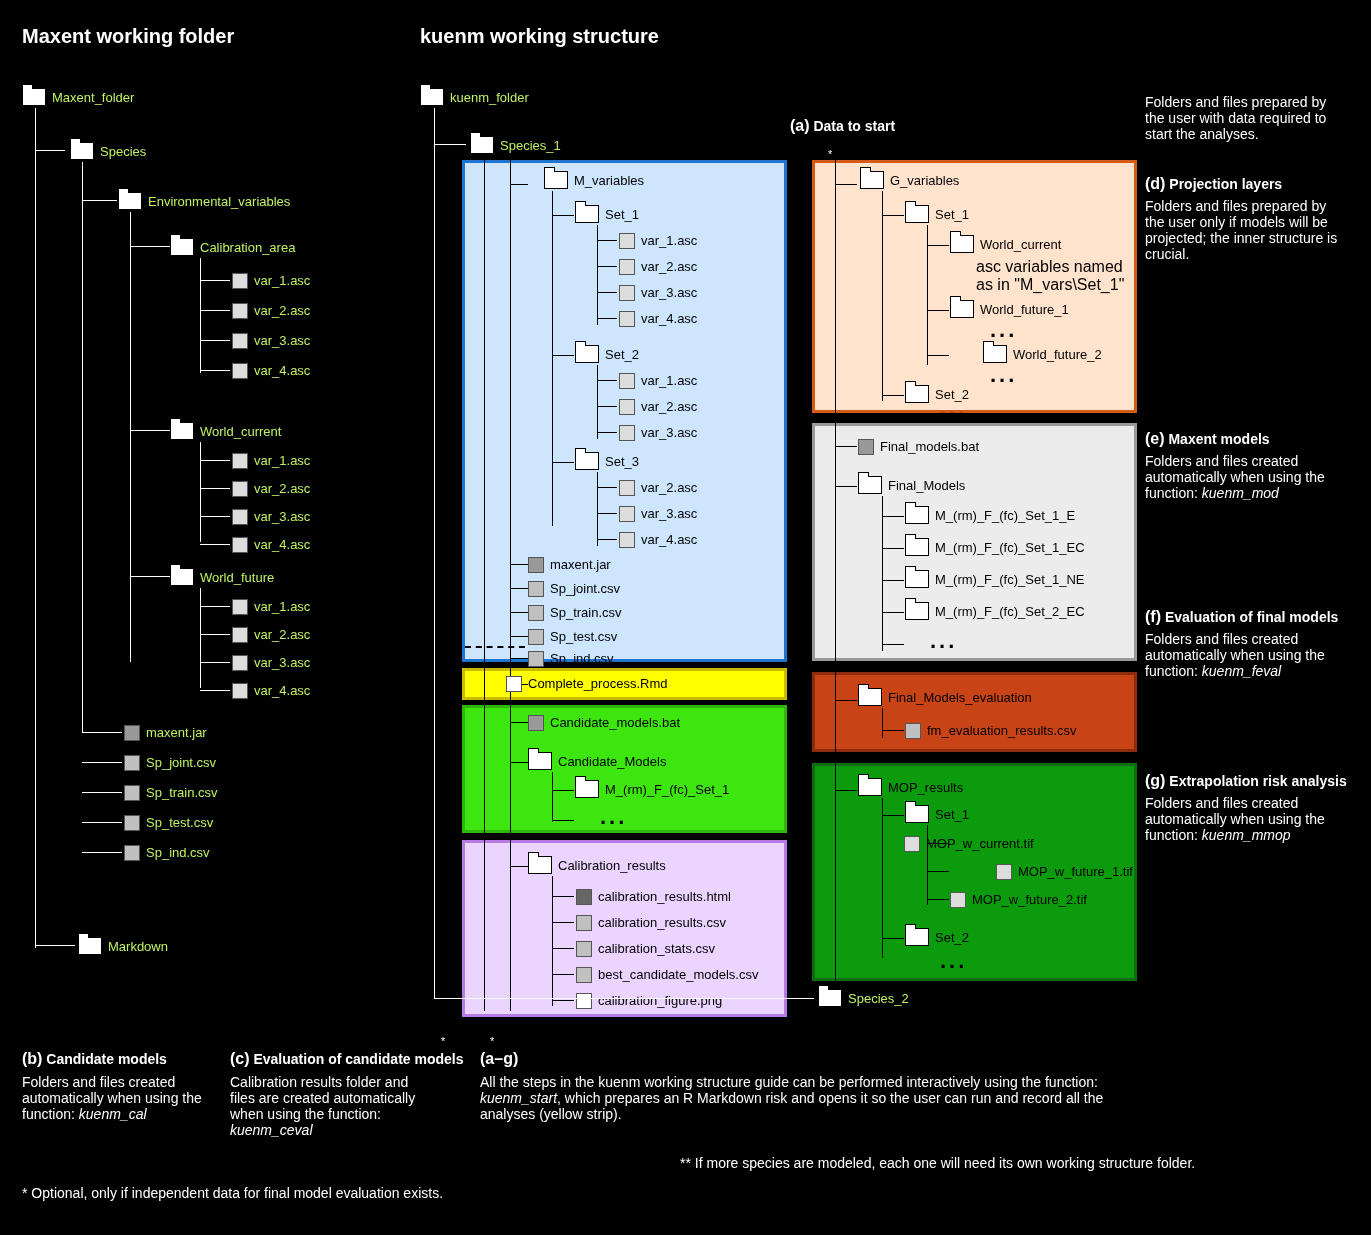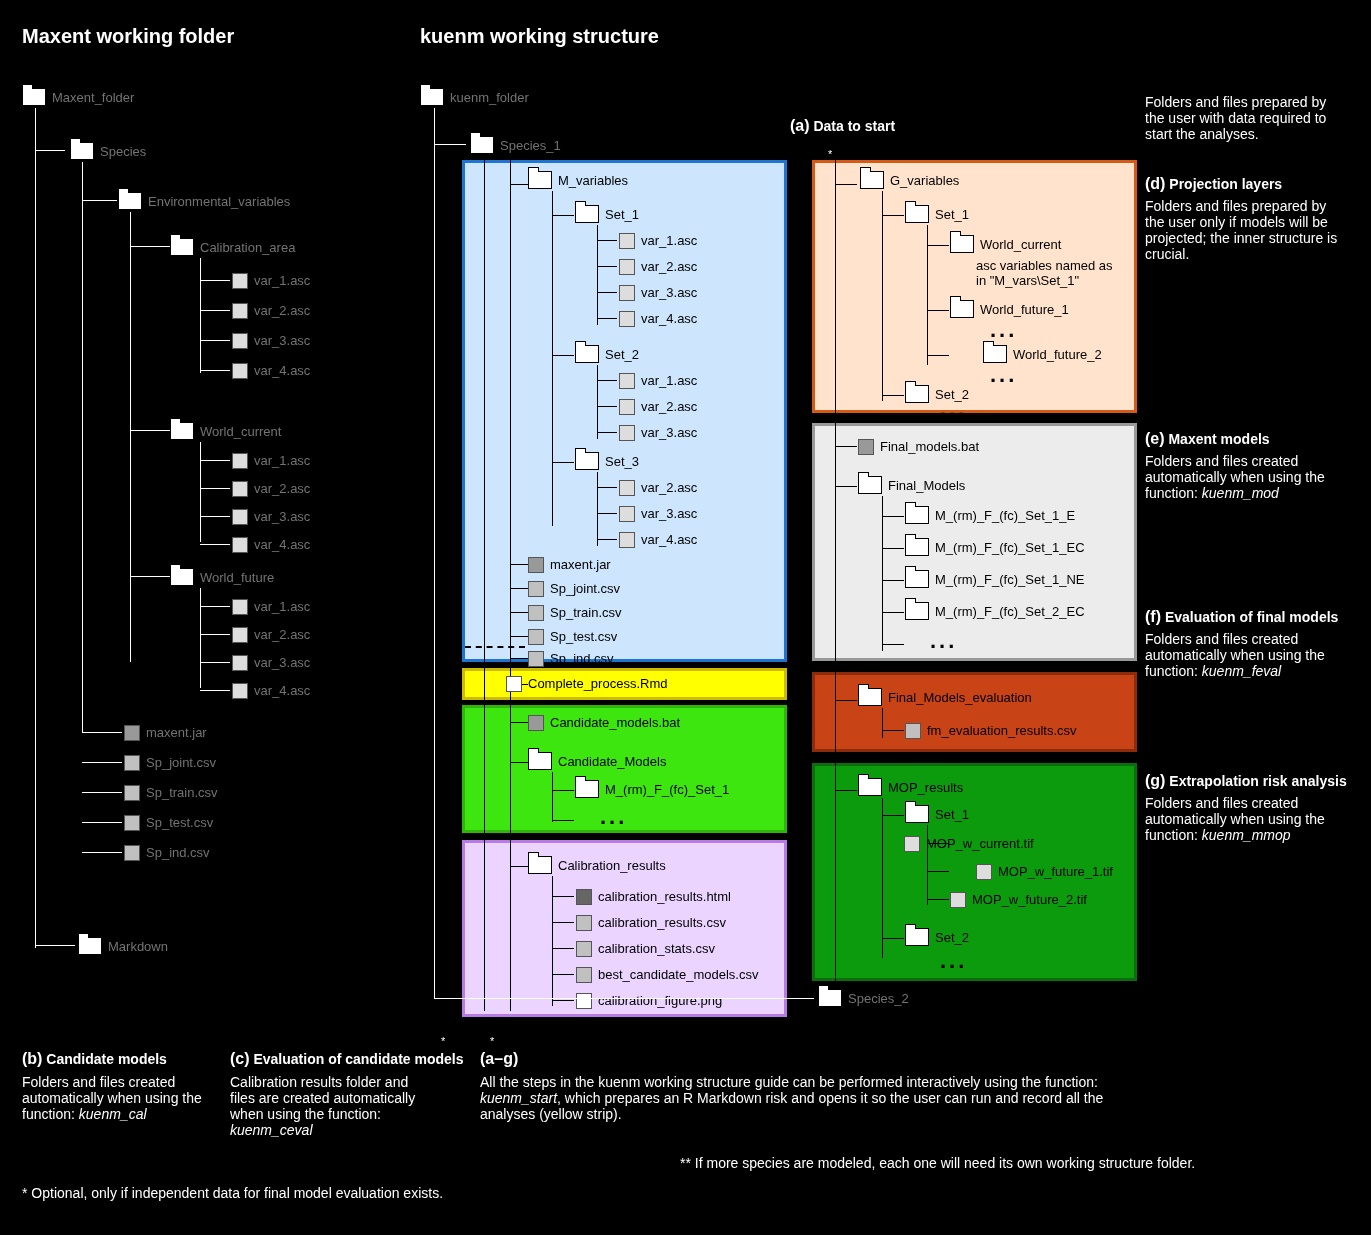--- a/index.html
+++ b/index.html
@@ -26,22 +26,22 @@
 .panel-dgreen{background:#0c9b0c;border-color:#0c6e0c}
 
 
 .vline,.hline{position:absolute;background:#000}
 .vline{width:1px}
 .hline{height:1px}
 
 .section-title{position:absolute;color:#fff;font-weight:bold;font-size:20px}
 .caption{position:absolute;color:#fff;font-size:14px}
 .caption-title{font-weight:bold;font-size:16px}
-.caption-white{color:#737373}
-.small{font-size:13px}
+.caption-white{color:#bef264}
+.small{font-size:16px}
 .ellipsis{font-size:22px;font-weight:bold;letter-spacing:3px}
 .dash{position:absolute;border-top:2px dashed #000}
 </style>
 </head>
 <body>
 
 <div class="section-title" style="left:22px;top:25px">Maxent working folder</div>
 <div class="section-title" style="left:420px;top:25px">kuenm working structure</div>
 
 <div class="node" style="left:22px;top:88px"><span class="folder-icon"></span><span class="lbl caption-white">Maxent_folder</span></div>
@@ -117,21 +117,21 @@
 <div class="vline" style="left:434px;top:108px;height:890px;background:#fff"></div>
 <div class="hline" style="left:434px;top:144px;width:32px;background:#fff"></div>
 <div class="node" style="left:470px;top:136px"><span class="folder-icon"></span><span class="lbl caption-white">Species_1</span></div>
 
 <div class="dash" style="left:465px;top:646px;width:60px"></div>
 
 <div class="vline" style="left:484px;top:156px;height:855px"></div>
 <div class="vline" style="left:510px;top:156px;height:855px"></div>
 
 <div class="hline" style="left:510px;top:184px;width:18px"></div>
-<div class="node" style="left:528px;top:171px"><span class="folder-icon"></span><span class="lbl">M_variables</span></div>
+<div class="node" style="left:544px;top:171px"><span class="folder-icon"></span><span class="lbl">M_variables</span></div>
 <div class="vline" style="left:552px;top:191px;height:335px"></div>
 
 <div class="hline" style="left:552px;top:215px;width:22px"></div>
 <div class="node" style="left:575px;top:205px"><span class="folder-icon"></span><span class="lbl">Set_1</span></div>
 <div class="vline" style="left:597px;top:225px;height:100px"></div>
 <div class="hline" style="left:597px;top:240px;width:20px"></div>
 <div class="node" style="left:619px;top:232px"><span class="file-icon fi-light"></span><span class="lbl">var_1.asc</span></div>
 <div class="hline" style="left:597px;top:266px;width:20px"></div>
 <div class="node" style="left:619px;top:258px"><span class="file-icon fi-light"></span><span class="lbl">var_2.asc</span></div>
 <div class="hline" style="left:597px;top:292px;width:20px"></div>
@@ -242,21 +242,21 @@
 
 <div class="hline" style="left:835px;top:790px;width:22px"></div>
 <div class="node" style="left:858px;top:778px"><span class="folder-icon"></span><span class="lbl">MOP_results</span></div>
 <div class="vline" style="left:882px;top:798px;height:160px"></div>
 <div class="hline" style="left:882px;top:815px;width:22px"></div>
 <div class="node" style="left:905px;top:805px"><span class="folder-icon"></span><span class="lbl">Set_1</span></div>
 <div class="vline" style="left:927px;top:825px;height:80px"></div>
 <div class="hline" style="left:927px;top:843px;width:22px"></div>
 <div class="node" style="left:904px;top:835px"><span class="file-icon fi-light"></span><span class="lbl">MOP_w_current.tif</span></div>
 <div class="hline" style="left:927px;top:871px;width:22px"></div>
-<div class="node" style="left:976px;top:863px"><span class="file-icon fi-light"></span><span class="lbl">MOP_w_future_1.tif</span></div>
+<div class="node" style="left:996px;top:863px"><span class="file-icon fi-light"></span><span class="lbl">MOP_w_future_1.tif</span></div>
 <div class="hline" style="left:927px;top:899px;width:22px"></div>
 <div class="node" style="left:950px;top:891px"><span class="file-icon fi-light"></span><span class="lbl">MOP_w_future_2.tif</span></div>
 <div class="hline" style="left:882px;top:938px;width:22px"></div>
 <div class="node" style="left:905px;top:928px"><span class="folder-icon"></span><span class="lbl">Set_2</span></div>
 <div class="node ellipsis" style="left:940px;top:948px">...</div>
 
 <div class="hline" style="left:434px;top:998px;width:380px;background:#fff"></div>
 <div class="node" style="left:818px;top:989px"><span class="folder-icon"></span><span class="lbl caption-white">Species_2</span></div>
 
 <div class="caption" style="left:790px;top:117px"><span class="caption-title">(a)</span> <b>Data to start</b></div>

